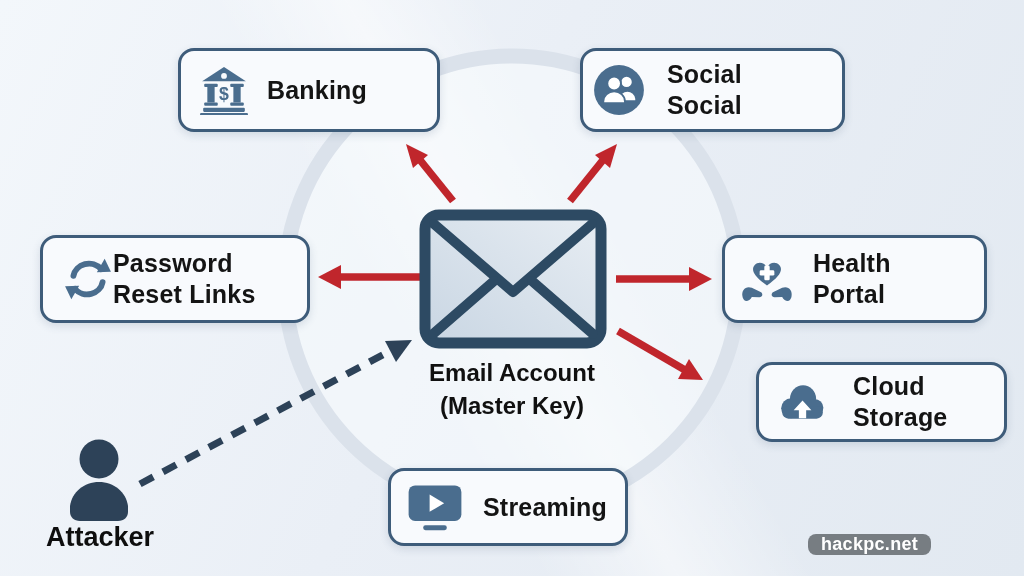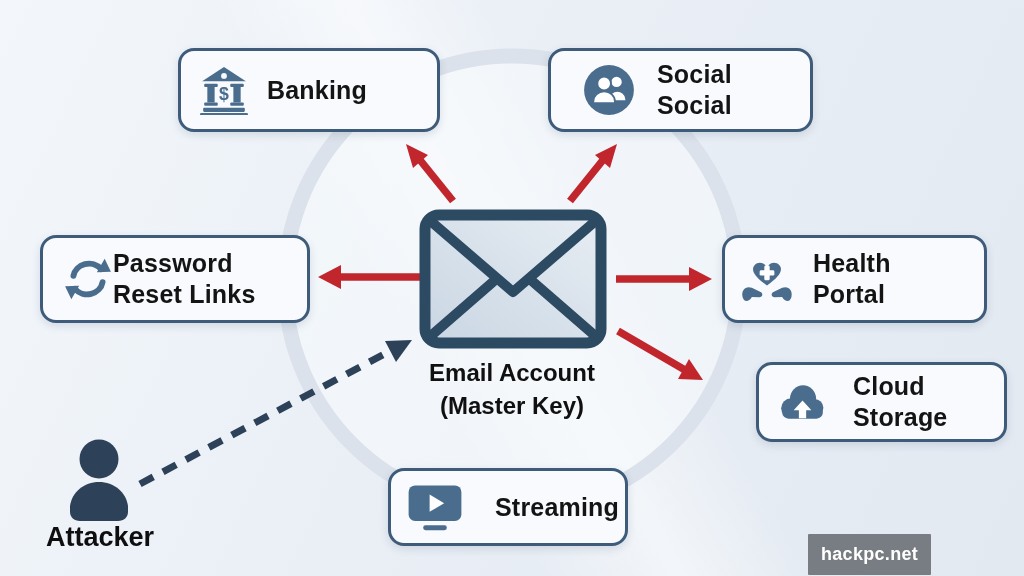--- a/index.html
+++ b/index.html
@@ -17,39 +17,39 @@
   .layer{position:absolute;left:0;top:0;width:1024px;height:576px;pointer-events:none;}
   .node{
     position:absolute;display:flex;align-items:center;box-sizing:border-box;
     background:#f8fafd;border:3px solid #3e5c7a;border-radius:16px;
     box-shadow:0 3px 8px rgba(55,80,110,.16);z-index:3;
   }
   .node .icon{flex:0 0 auto;display:flex;align-items:center;justify-content:center;}
   .node .label{font-weight:bold;color:#141414;font-size:25px;line-height:31px;letter-spacing:.2px;}
   .label span{display:block;}
   #banking  {left:178px;top:48px;width:262px;height:84px;padding-left:18px;gap:18px;}
-  #social   {left:548px;top:48px;width:265px;height:84px;padding-left:32px;gap:22px;}
+  #social   {left:580px;top:48px;width:265px;height:84px;padding-left:10px;gap:22px;}
   #password {left:40px; top:235px;width:270px;height:88px;padding-left:20px;}
   #health   {left:722px;top:235px;width:265px;height:88px;padding-left:14px;gap:18px;}
   #cloud    {left:756px;top:362px;width:251px;height:80px;padding-left:18px;gap:26px;}
-  #streaming{left:388px;top:468px;width:240px;height:78px;padding-left:16px;gap:32px;}
+  #streaming{left:388px;top:468px;width:240px;height:78px;padding-left:16px;gap:20px;}
   #envelope{position:absolute;left:417px;top:207px;width:192px;height:144px;z-index:3;}
   #center-label{
     position:absolute;left:332px;top:356px;width:360px;text-align:center;z-index:3;
     font-weight:bold;color:#101010;font-size:24px;line-height:33px;
   }
   #attacker-figure{position:absolute;left:58px;top:436px;width:84px;height:86px;z-index:3;}
   #attacker-label{
     position:absolute;left:14px;top:522px;width:172px;text-align:center;z-index:3;
     font-weight:bold;color:#0e0e0e;font-size:27px;
   }
   #watermark{
     position:absolute;left:808px;top:534px;z-index:5;
     background:rgba(110,115,120,.92);color:#fff;font-weight:bold;font-size:18px;
-    padding:10px 13px;border-radius:1px;letter-spacing:.3px;
+    padding:0 13px;border-radius:8px;letter-spacing:.3px;
   }
 </style>
 </head>
 <body>
 
 <div id="stage">
 
   <svg class="layer" style="z-index:1" viewBox="0 0 1024 576">
     <circle cx="512" cy="283" r="227" fill="rgba(248,251,253,0.55)" stroke="#dbe2eb" stroke-width="15"></circle>
   </svg>

